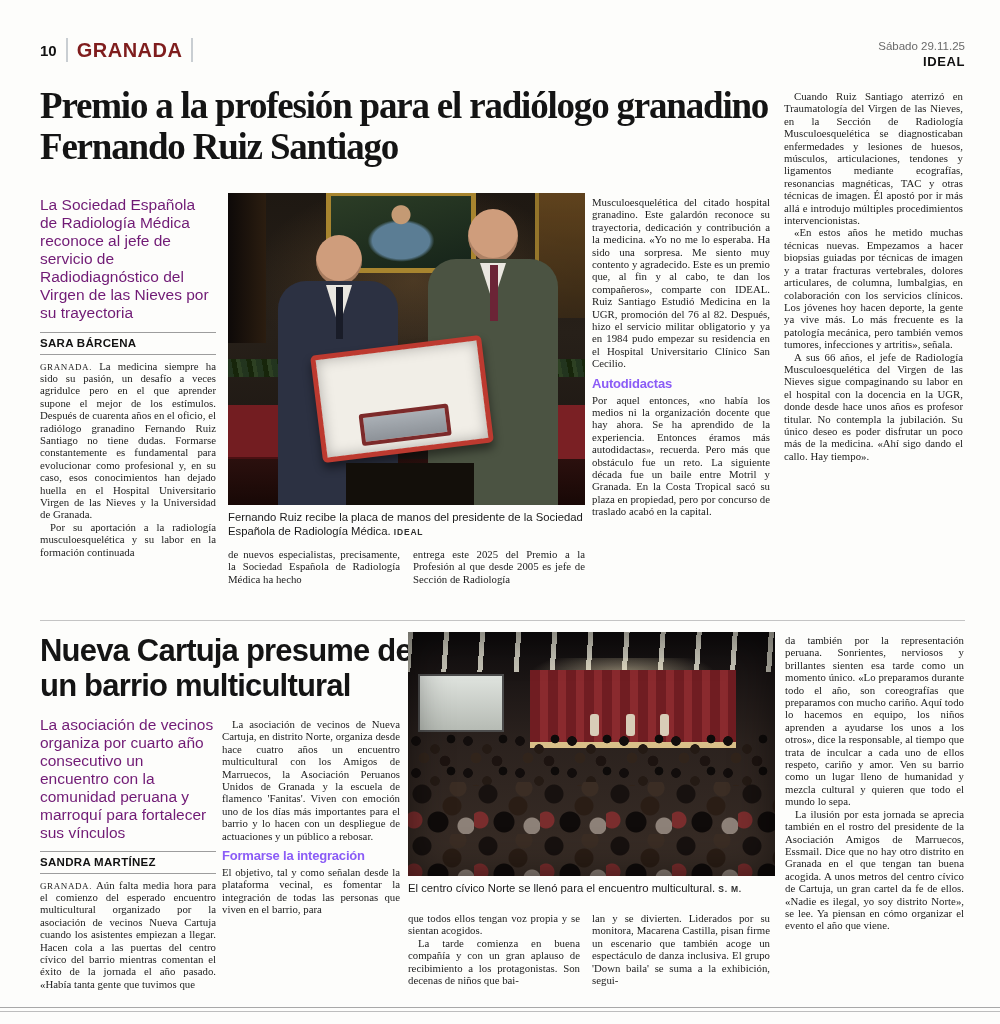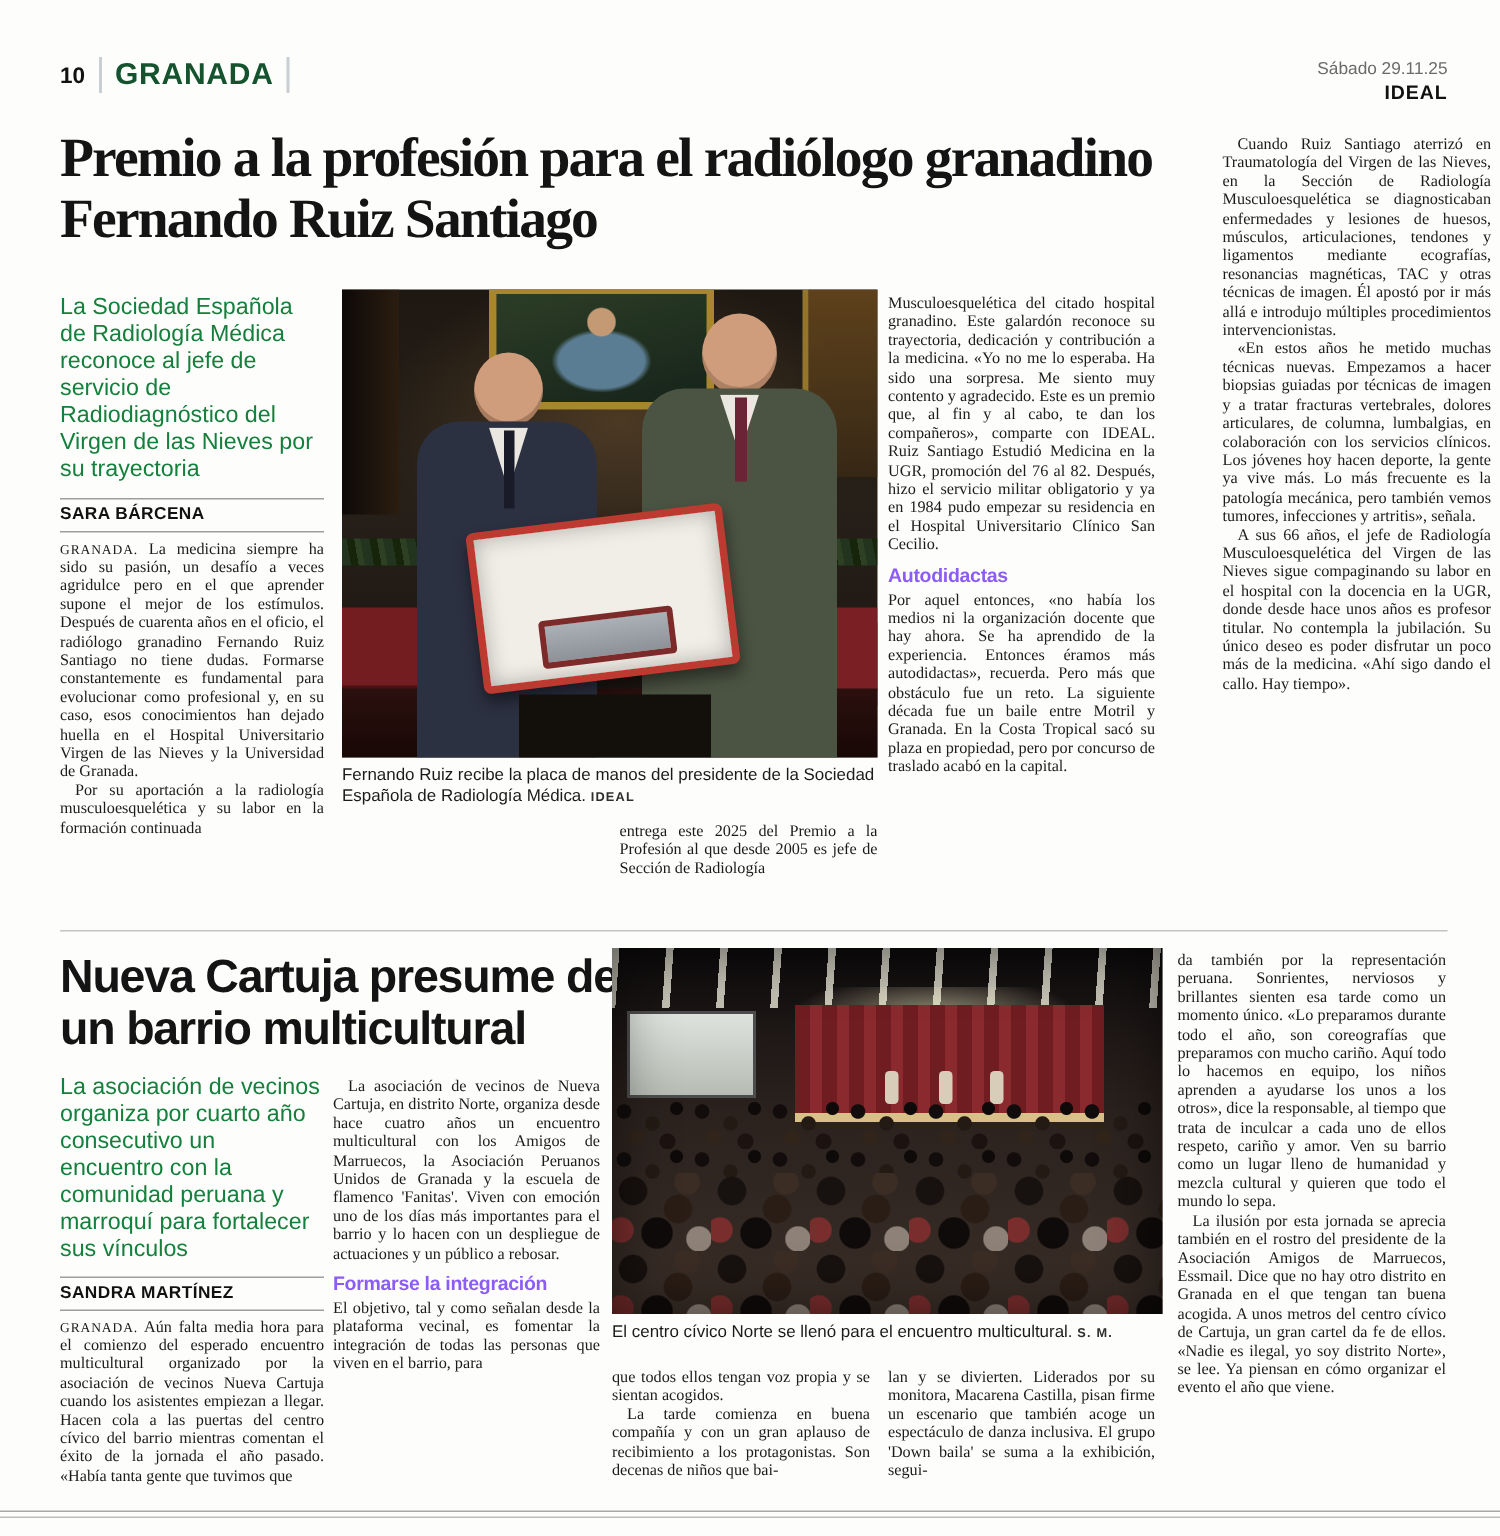--- a/index.html
+++ b/index.html
@@ -7,49 +7,49 @@
   #paper {
     position:relative; width:1000px; height:1024px; margin:0 auto;
     background:#fdfdfb; overflow:hidden;
     font-family:"Liberation Sans", sans-serif; color:#1b1b1b;
   }
   
   #hdr { position:absolute; left:40px; top:38px; right:35px; height:40px; }
   .hdr-left { display:flex; align-items:center; gap:9px; }
   .pagenum { font:700 15px/1 "Liberation Sans", sans-serif; color:#111; }
   .vbar { width:2px; height:24px; background:#c9ced2; }
-  .section { font:800 20px/1 "Liberation Sans", sans-serif; letter-spacing:.5px; color:#14532d; }
+  .section { font:800 20px/1 "Liberation Sans", sans-serif; letter-spacing:.5px; color:#7f1d1d; }
   .hdr-right { position:absolute; right:0; top:2px; text-align:right; }
   .edate { font:400 11.5px/1.2 "Liberation Sans", sans-serif; color:#6a6a6a; }
   .masthead { font:800 13px/1.3 "Liberation Sans", sans-serif; letter-spacing:.6px; color:#111; }
 
   
   .headline { font-family:"Liberation Sans", sans-serif; font-weight:700; color:#141414; letter-spacing:-1.2px; }
   #h1a { position:absolute; left:40px; top:86px; width:745px; font-size:37px; line-height:1.1;font-family:Liberation Serif, serif; }
   #h2a { position:absolute; left:40px; top:634px; width:385px; font-size:31px; line-height:1.12; letter-spacing:-.8px; }
-  .standfirst { font:400 15.5px/18px "Liberation Sans", sans-serif; color:#15803d; }
+  .standfirst { font:400 15.5px/18px "Liberation Sans", sans-serif; color:#701a75; }
   .rule { border-top:1px solid #9d9d9d; }
   .byline { font:700 11.5px/1 "Liberation Sans", sans-serif; letter-spacing:.3px; color:#111; padding:5px 0 4px; }
   .bodycol p { font:400 10.8px/12.4px "Liberation Serif", serif; text-align:justify; color:#1b1b1b; }
   .ind { text-indent:10px; }
   .dateline { font:400 9px "Liberation Serif", serif; letter-spacing:.6px; }
   .subhead { font:700 13px/1.15 "Liberation Sans", sans-serif; color:#8b5cf6; margin:7px 0 2px; letter-spacing:-.2px; }
   .caption { font:400 11.3px/13.8px "Liberation Sans", sans-serif; color:#1a1a1a; }
   .credit { font:700 8.5px "Liberation Sans", sans-serif; letter-spacing:.8px; color:#2e2e2e; }
 
   
   #a1col1 { position:absolute; left:40px; top:196px; width:176px; }
   #a1col1 .rule1 { margin-top:10px; }
   #a1col1 .bodytext { margin-top:5px; }
   #photo1wrap { position:absolute; left:228px; top:193px; width:357px; }
   #caption1 { position:absolute; left:228px; top:511px; width:357px; }
   #a1underL { position:absolute; left:228px; top:548px; width:172px; }
   #a1underR { position:absolute; left:413px; top:548px; width:172px; }
   #a1col4 { position:absolute; left:592px; top:196px; width:178px; }
-  #a1col5 { position:absolute; left:815px; top:90px; width:179px; }
+  #a1col5 { position:absolute; left:784px; top:90px; width:179px; }
   #divider1 { position:absolute; left:40px; top:620px; width:925px; border-top:1px solid #c4c4c4; }
 
   
   #a2col1 { position:absolute; left:40px; top:716px; width:176px; }
   #a2col1 .rule1 { margin-top:9px; }
   #a2col1 .bodytext { margin-top:5px; }
   #a2col2 { position:absolute; left:222px; top:718px; width:178px; }
   #photo2wrap { position:absolute; left:408px; top:632px; width:367px; }
   #caption2 { position:absolute; left:408px; top:882px; width:367px; }
   #a2underL { position:absolute; left:408px; top:912px; width:172px; }
@@ -200,20 +200,23 @@
       </div>
       <div class="p1-podium"></div>
     </div>
   </div>
 
   <div id="caption1" class="caption">
     <span>Fernando Ruiz recibe la placa de manos del presidente de la Sociedad Española de Radiología Médica.</span>
     <span class="credit">IDEAL</span>
   </div>
 
+  <div id="a1underL" class="bodycol">
+    <p>de nuevos especialistas, precisamente, la Sociedad Española de Radiología Médica ha hecho</p>
+  </div>
   <div id="a1underR" class="bodycol">
     <p>entrega este 2025 del Premio a la Profesión al que desde 2005 es jefe de Sección de Radiología</p>
   </div>
 
   <div id="a1col4" class="bodycol">
     <p>Musculoesquelética del citado hospital granadino. Este galardón reconoce su trayectoria, dedicación y contribución a la medicina. «Yo no me lo esperaba. Ha sido una sorpresa. Me siento muy contento y agradecido. Este es un premio que, al fin y al cabo, te dan los compañeros», comparte con IDEAL. Ruiz Santiago Estudió Medicina en la UGR, promoción del 76 al 82. Después, hizo el servicio militar obligatorio y ya en 1984 pudo empezar su residencia en el Hospital Universitario Clínico San Cecilio.</p>
     <div class="subhead">Autodidactas</div>
     <p>Por aquel entonces, «no había los medios ni la organización docente que hay ahora. Se ha aprendido de la experiencia. Entonces éramos más autodidactas», recuerda. Pero más que obstáculo fue un reto. La siguiente década fue un baile entre Motril y Granada. En la Costa Tropical sacó su plaza en propiedad, pero por concurso de traslado acabó en la capital.</p>
   </div>
 

